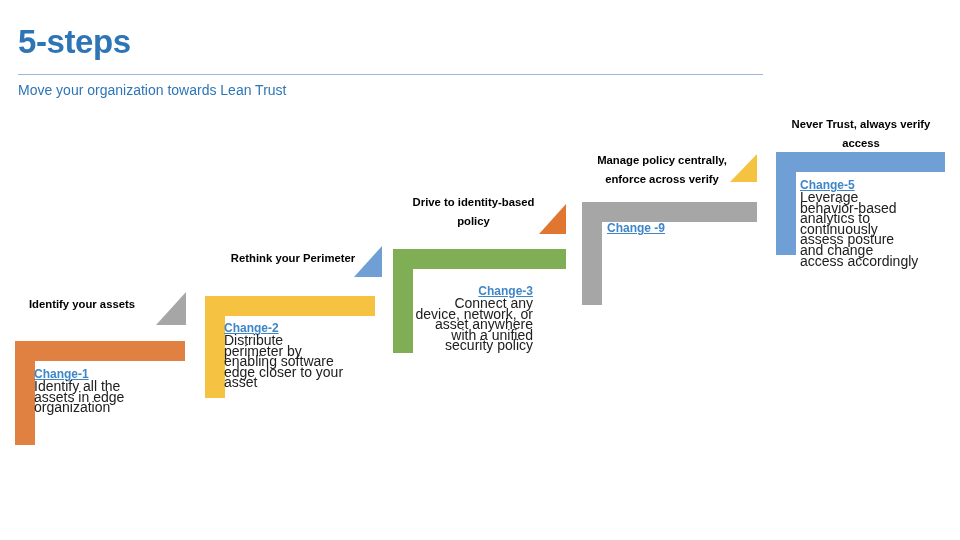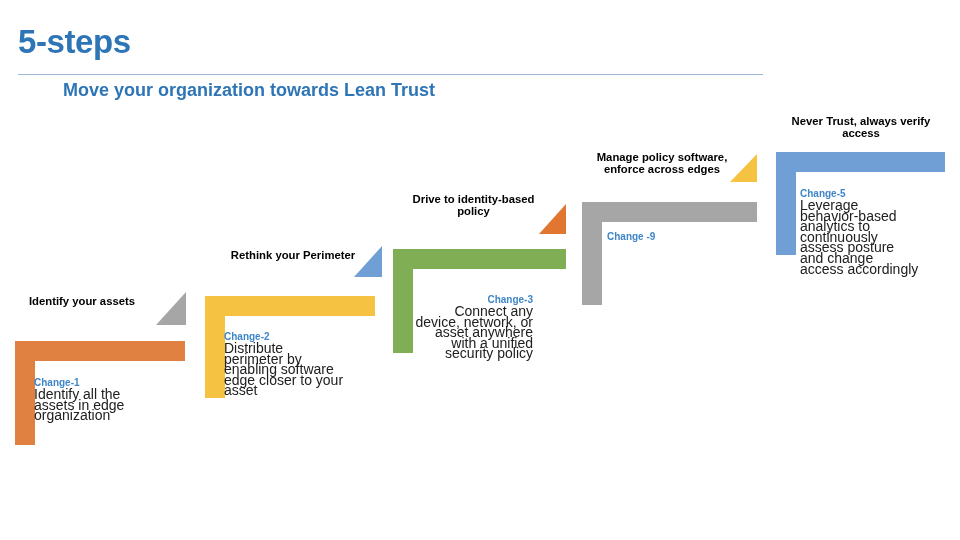--- a/index.html
+++ b/index.html
@@ -44,25 +44,24 @@
     left: 18px;
     top: 74px;
     width: 745px;
     height: 1px;
     background: #9DB8D6;
   }
   #page-subtitle {
     position: absolute;
     left: 18px;
     top: 81px;
-    font-size: 18px;
-    font-weight: bold;
+    font-size: 14px;
+    font-weight: normal;
     color: #2E75B6;
     line-height: 18px;
-    margin-left: 45px;
   }
 
   
   .step {
     position: absolute;
   }
 
   
   .bracket-top {
     position: absolute;
@@ -73,40 +72,41 @@
     position: absolute;
     left: 0;
     top: 0;
   }
 
   .step-heading {
     position: absolute;
     font-size: 11.3px;
     font-weight: bold;
     color: #000000;
-    line-height: 12px;
+    line-height: 19px;
     text-align: center;
   }
 
   .arrow-triangle {
     position: absolute;
     width: 0;
     height: 0;
   }
 
   .body-box {
     position: absolute;
   }
   .change-label {
-    font-size: 10px;
+    font-size: 12px;
     font-weight: bold;
     color: #3E86C8;
     line-height: 11px;
-    margin: 12px 0 1px 0;
+    margin: 4px 0 1px 0;
     white-space: nowrap;
+    text-decoration: underline;
   }
   .change-desc {
     font-size: 14px;
     color: #202020;
     line-height: 10.6px;
     margin: 0;
   }
 </style>
 </head>
 <body>
@@ -146,21 +146,21 @@
     <div class="arrow-triangle" style="left:146px; top:14px; border-left:27px solid transparent; border-bottom:30px solid #E0762F;"></div>
     <div class="bracket-top" style="left:0px; top:59px; width:173px; height:20px; background:#7FAE54;"></div>
     <div class="bracket-leg" style="left:0px; top:59px; width:20px; height:104px; background:#7FAE54;"></div>
     <div class="body-box" style="left:22px; top:92px; width:118px;text-align:right;">
       <p class="change-label">Change-3</p>
       <p class="change-desc">Connect any device, network, or asset anywhere with a unified security policy</p>
     </div>
   </div>
 
   <div class="step" style="left:582px; top:145px; width:235px; height:165px;">
-    <div class="step-heading" style="left:4px; top:6px; width:152px; text-align:center;">Manage policy software, enforce across edges</div>
+    <div class="step-heading" style="left:4px; top:6px; width:152px; text-align:center;">Manage policy centrally, enforce across verify</div>
     <div class="arrow-triangle" style="left:148px; top:9px; border-left:27px solid transparent; border-bottom:28px solid #F5C242;"></div>
     <div class="bracket-top" style="left:0px; top:57px; width:175px; height:20px; background:#A6A6A6;"></div>
     <div class="bracket-leg" style="left:0px; top:57px; width:20px; height:103px; background:#A6A6A6;"></div>
     <div class="body-box" style="left:25px; top:74px; width:118px;">
       <p class="change-label">Change -9</p>
     </div>
   </div>
 
   <div class="step" style="left:776px; top:112px; width:175px; height:150px;">
     <div class="step-heading" style="left:2px; top:3px; width:166px; text-align:center;">Never Trust, always verify access</div>

